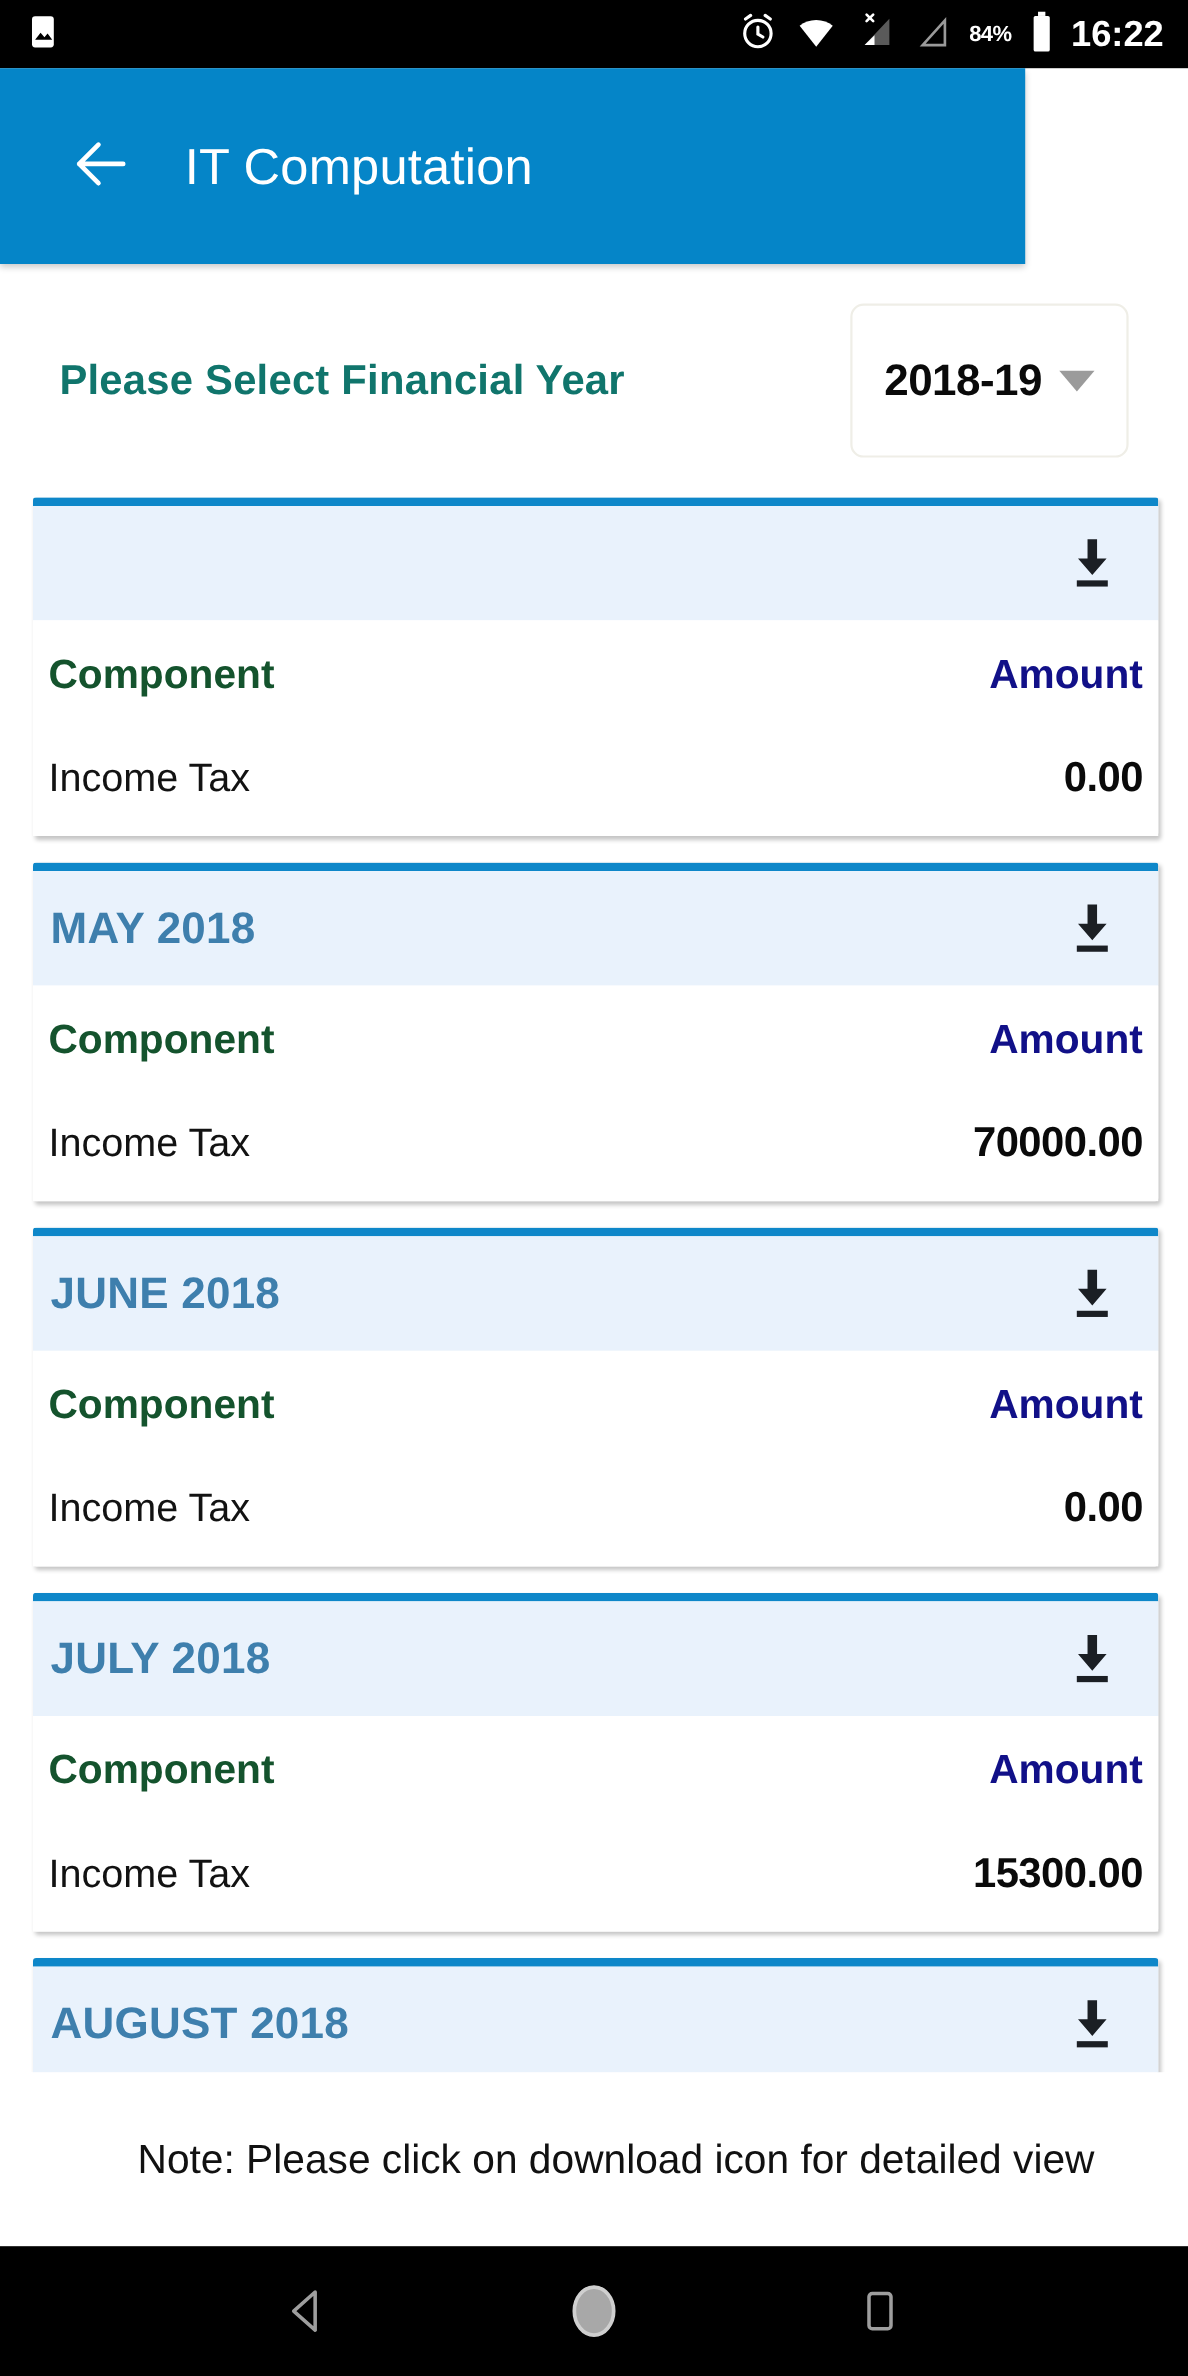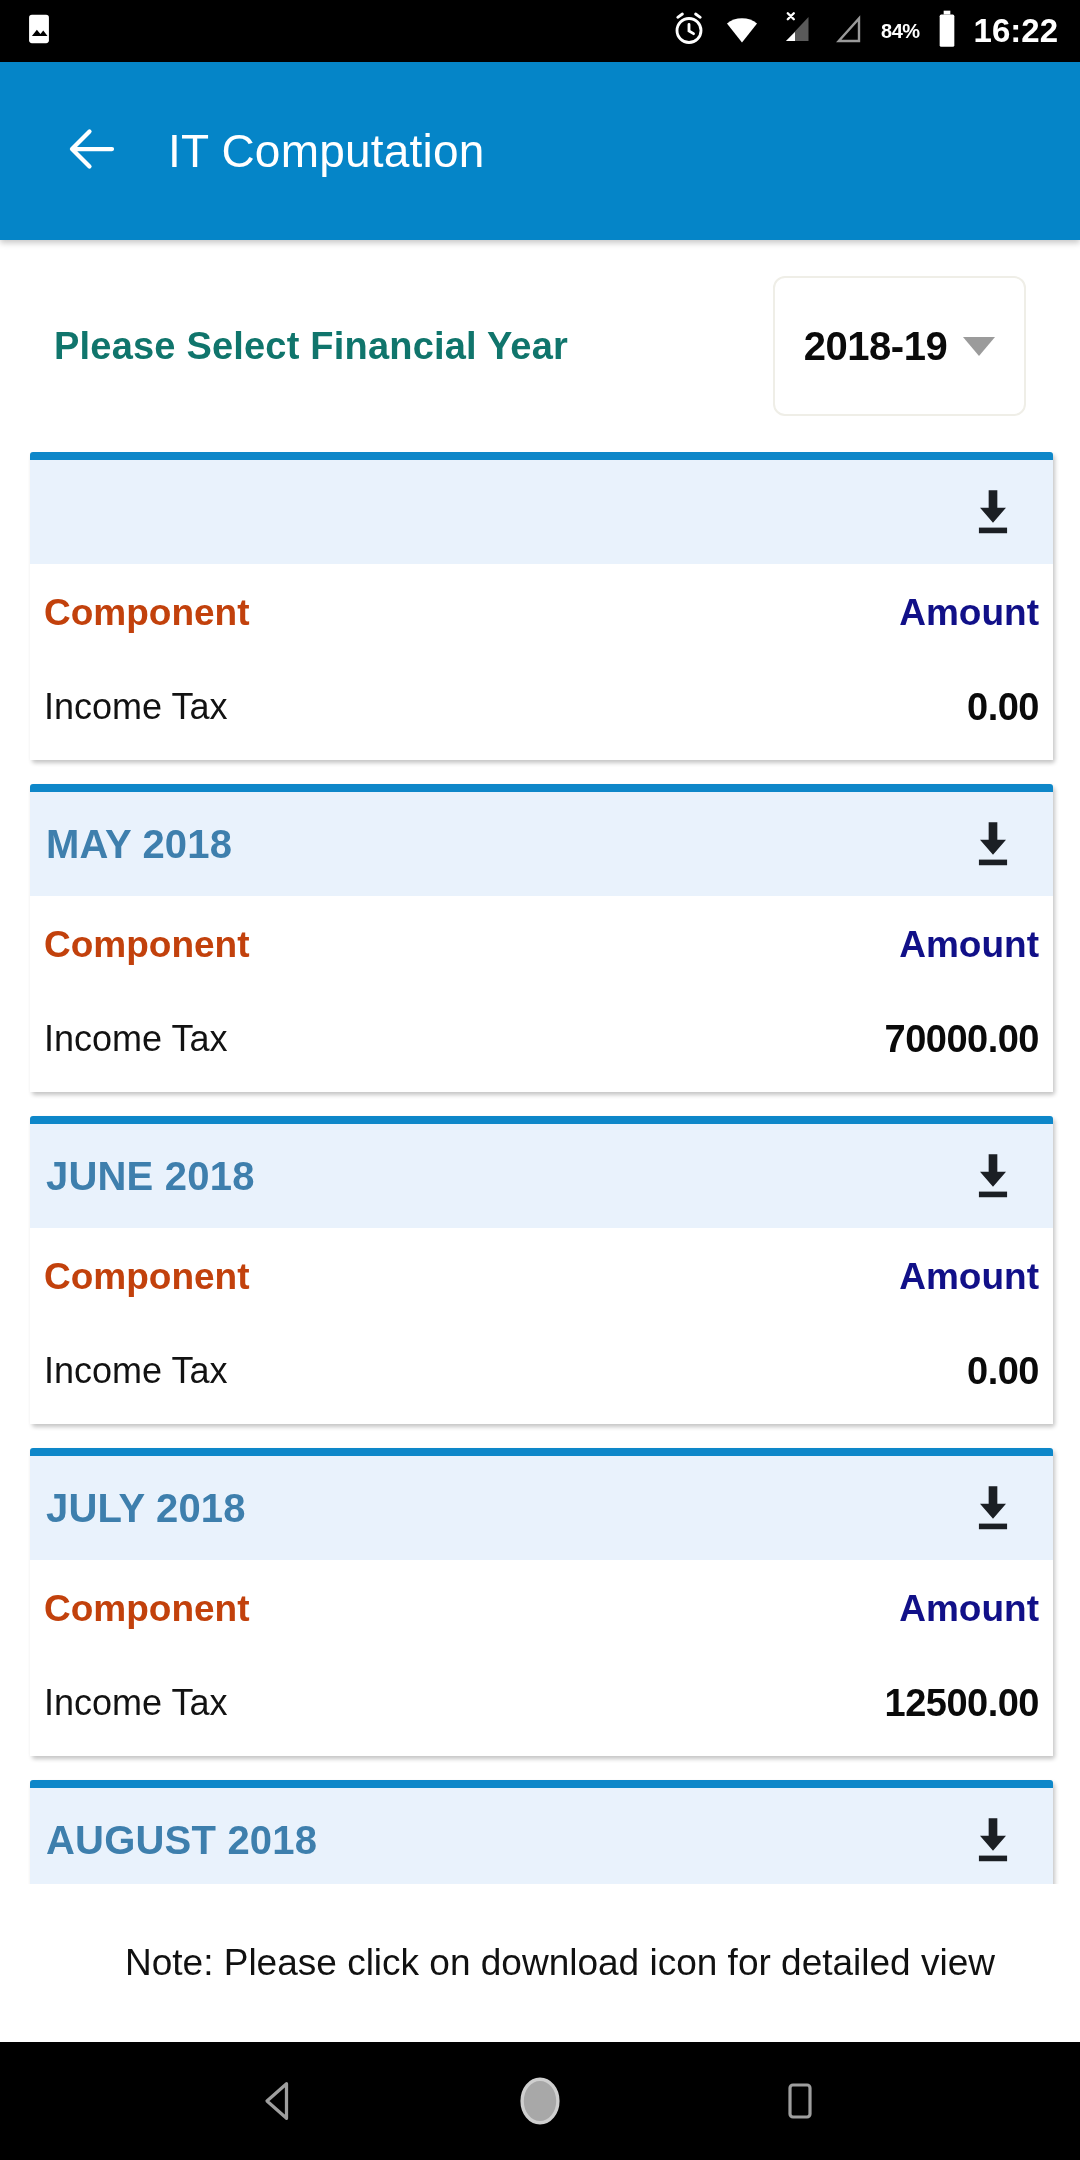--- a/index.html
+++ b/index.html
@@ -17,21 +17,21 @@
     background:#000000; display:flex; align-items:center;
     padding:0 22px;
   }
   .sb-left{ display:flex; align-items:center; gap:10px; }
   .sb-right{ margin-left:auto; display:flex; align-items:center; gap:16px; }
   .sb-pct{ color:#fff; font-size:20px; font-weight:bold; letter-spacing:-0.5px; }
   .sb-clock{ color:#fff; font-size:33px; font-weight:bold; letter-spacing:0px; }
 
   
   .appbar{
-    position:absolute; top:62px; left:0; width:1080px; height:178px;
+    position:absolute; top:62px; left:0; width:932px; height:178px;
     background:#0585c8;
     display:flex; align-items:center;
     box-shadow:0 3px 6px rgba(0,0,0,0.22);
   }
   .back-btn{ width:108px; display:flex; justify-content:center; align-items:center; margin-left:38px; }
   .appbar-title{
     color:#ffffff; font-size:46px; font-weight:400;
     margin-left:22px; letter-spacing:0.2px;
   }
 
@@ -78,21 +78,21 @@
   }
   .month-title{
     color:#3e7fad; font-size:40px; font-weight:bold; letter-spacing:0.2px;
   }
   .dl-btn{ margin-left:auto; width:64px; height:64px; display:flex; align-items:center; justify-content:center; }
 
   .card-body{ padding:0 14px 8px 14px; background:#fff; }
   .col-head{
     display:flex; align-items:center; height:98px;
   }
-  .col-head .c1{ color:#c2410c; font-size:37px; font-weight:bold; }
+  .col-head .c1{ color:#14532d; font-size:37px; font-weight:bold; }
   .col-head .c2{ margin-left:auto; color:#111088; font-size:37px; font-weight:bold; }
   .row{
     display:flex; align-items:center; height:90px;
   }
   .row .c1{ color:#121212; font-size:36px; font-weight:400; }
   .row .c2{ margin-left:auto; color:#0a0a0a; font-size:38px; font-weight:bold; letter-spacing:-0.5px; }
 
   
   .note{
     position:absolute; top:1884px; left:0; width:1080px; height:158px;
@@ -253,21 +253,21 @@
             </svg>
           </span>
         </div>
         <div class="card-body">
           <div class="col-head">
             <span class="c1">Component</span>
             <span class="c2">Amount</span>
           </div>
           <div class="row">
             <span class="c1">Income Tax</span>
-            <span class="c2">12500.00</span>
+            <span class="c2">15300.00</span>
           </div>
         </div>
       </div>
       <div class="card">
         <div class="card-head">
           <span class="month-title">AUGUST 2018</span>
           <span class="dl-btn">
             <svg width="52" height="52" viewBox="0 0 24 24">
               <path d="M10 2h4v8h4l-6 7-6-7h4z" fill="#1b1f24"></path>
               <rect x="5.5" y="19.2" width="13" height="2.6" fill="#1b1f24"></rect>

